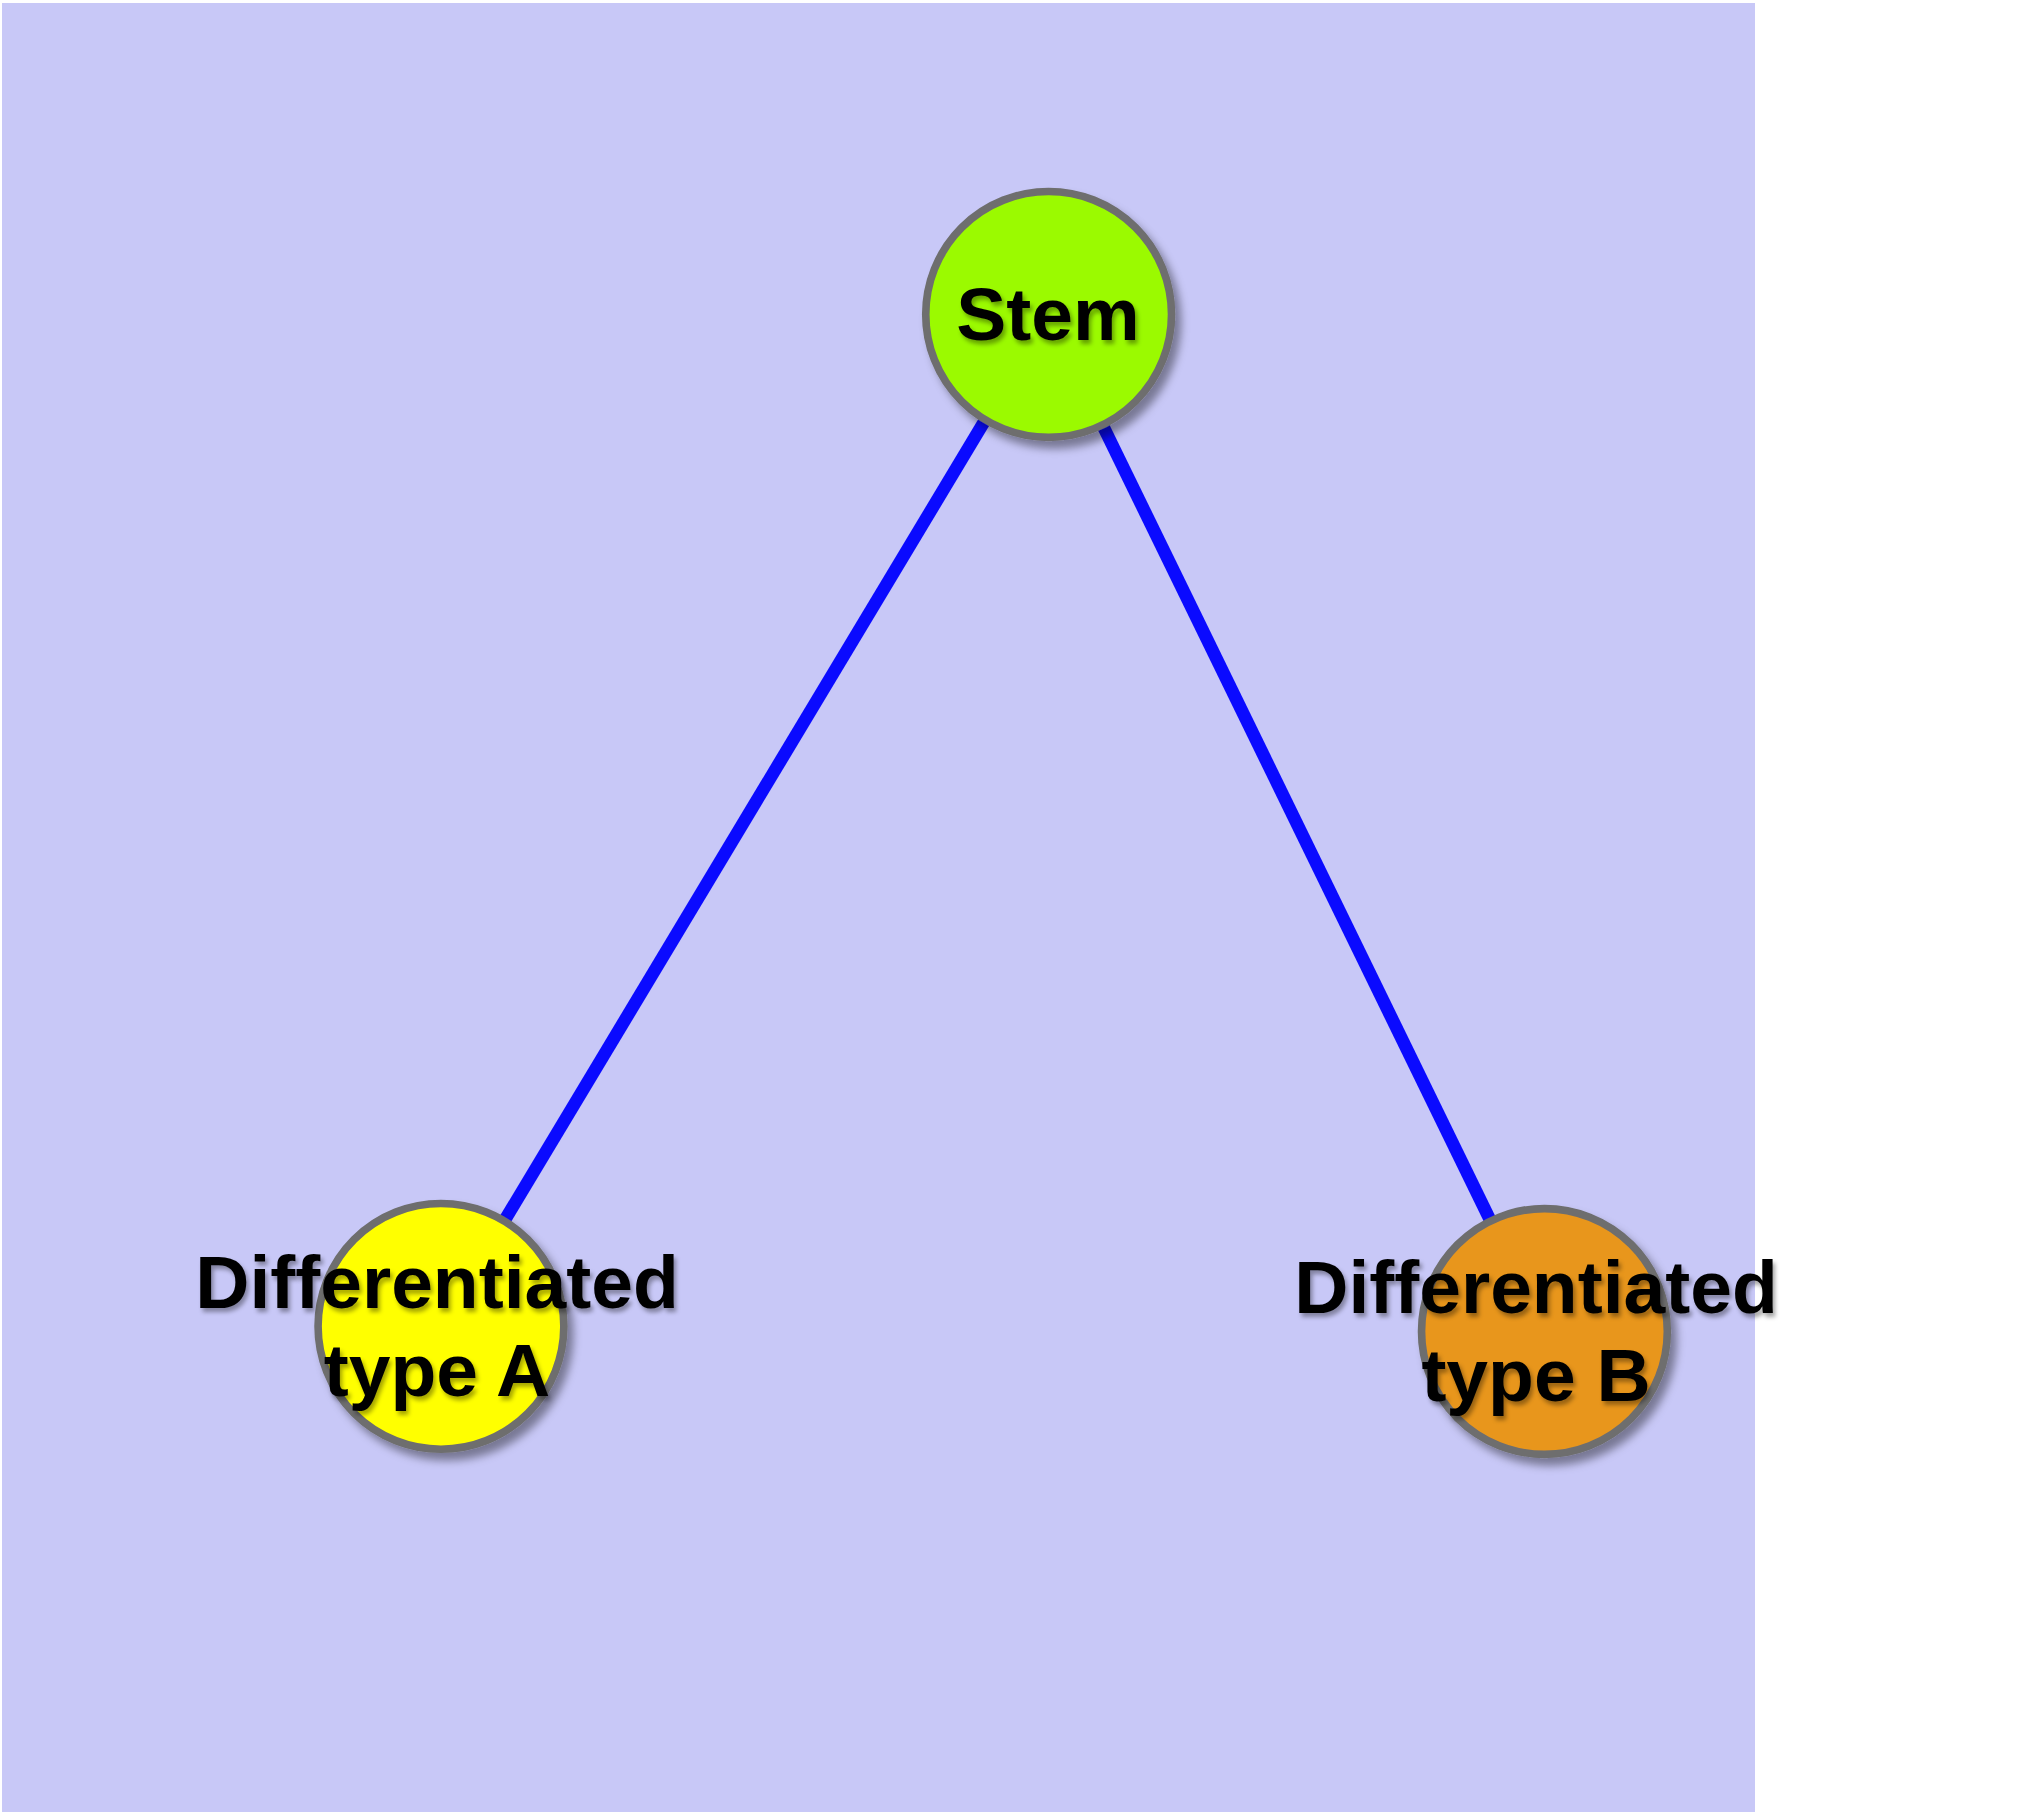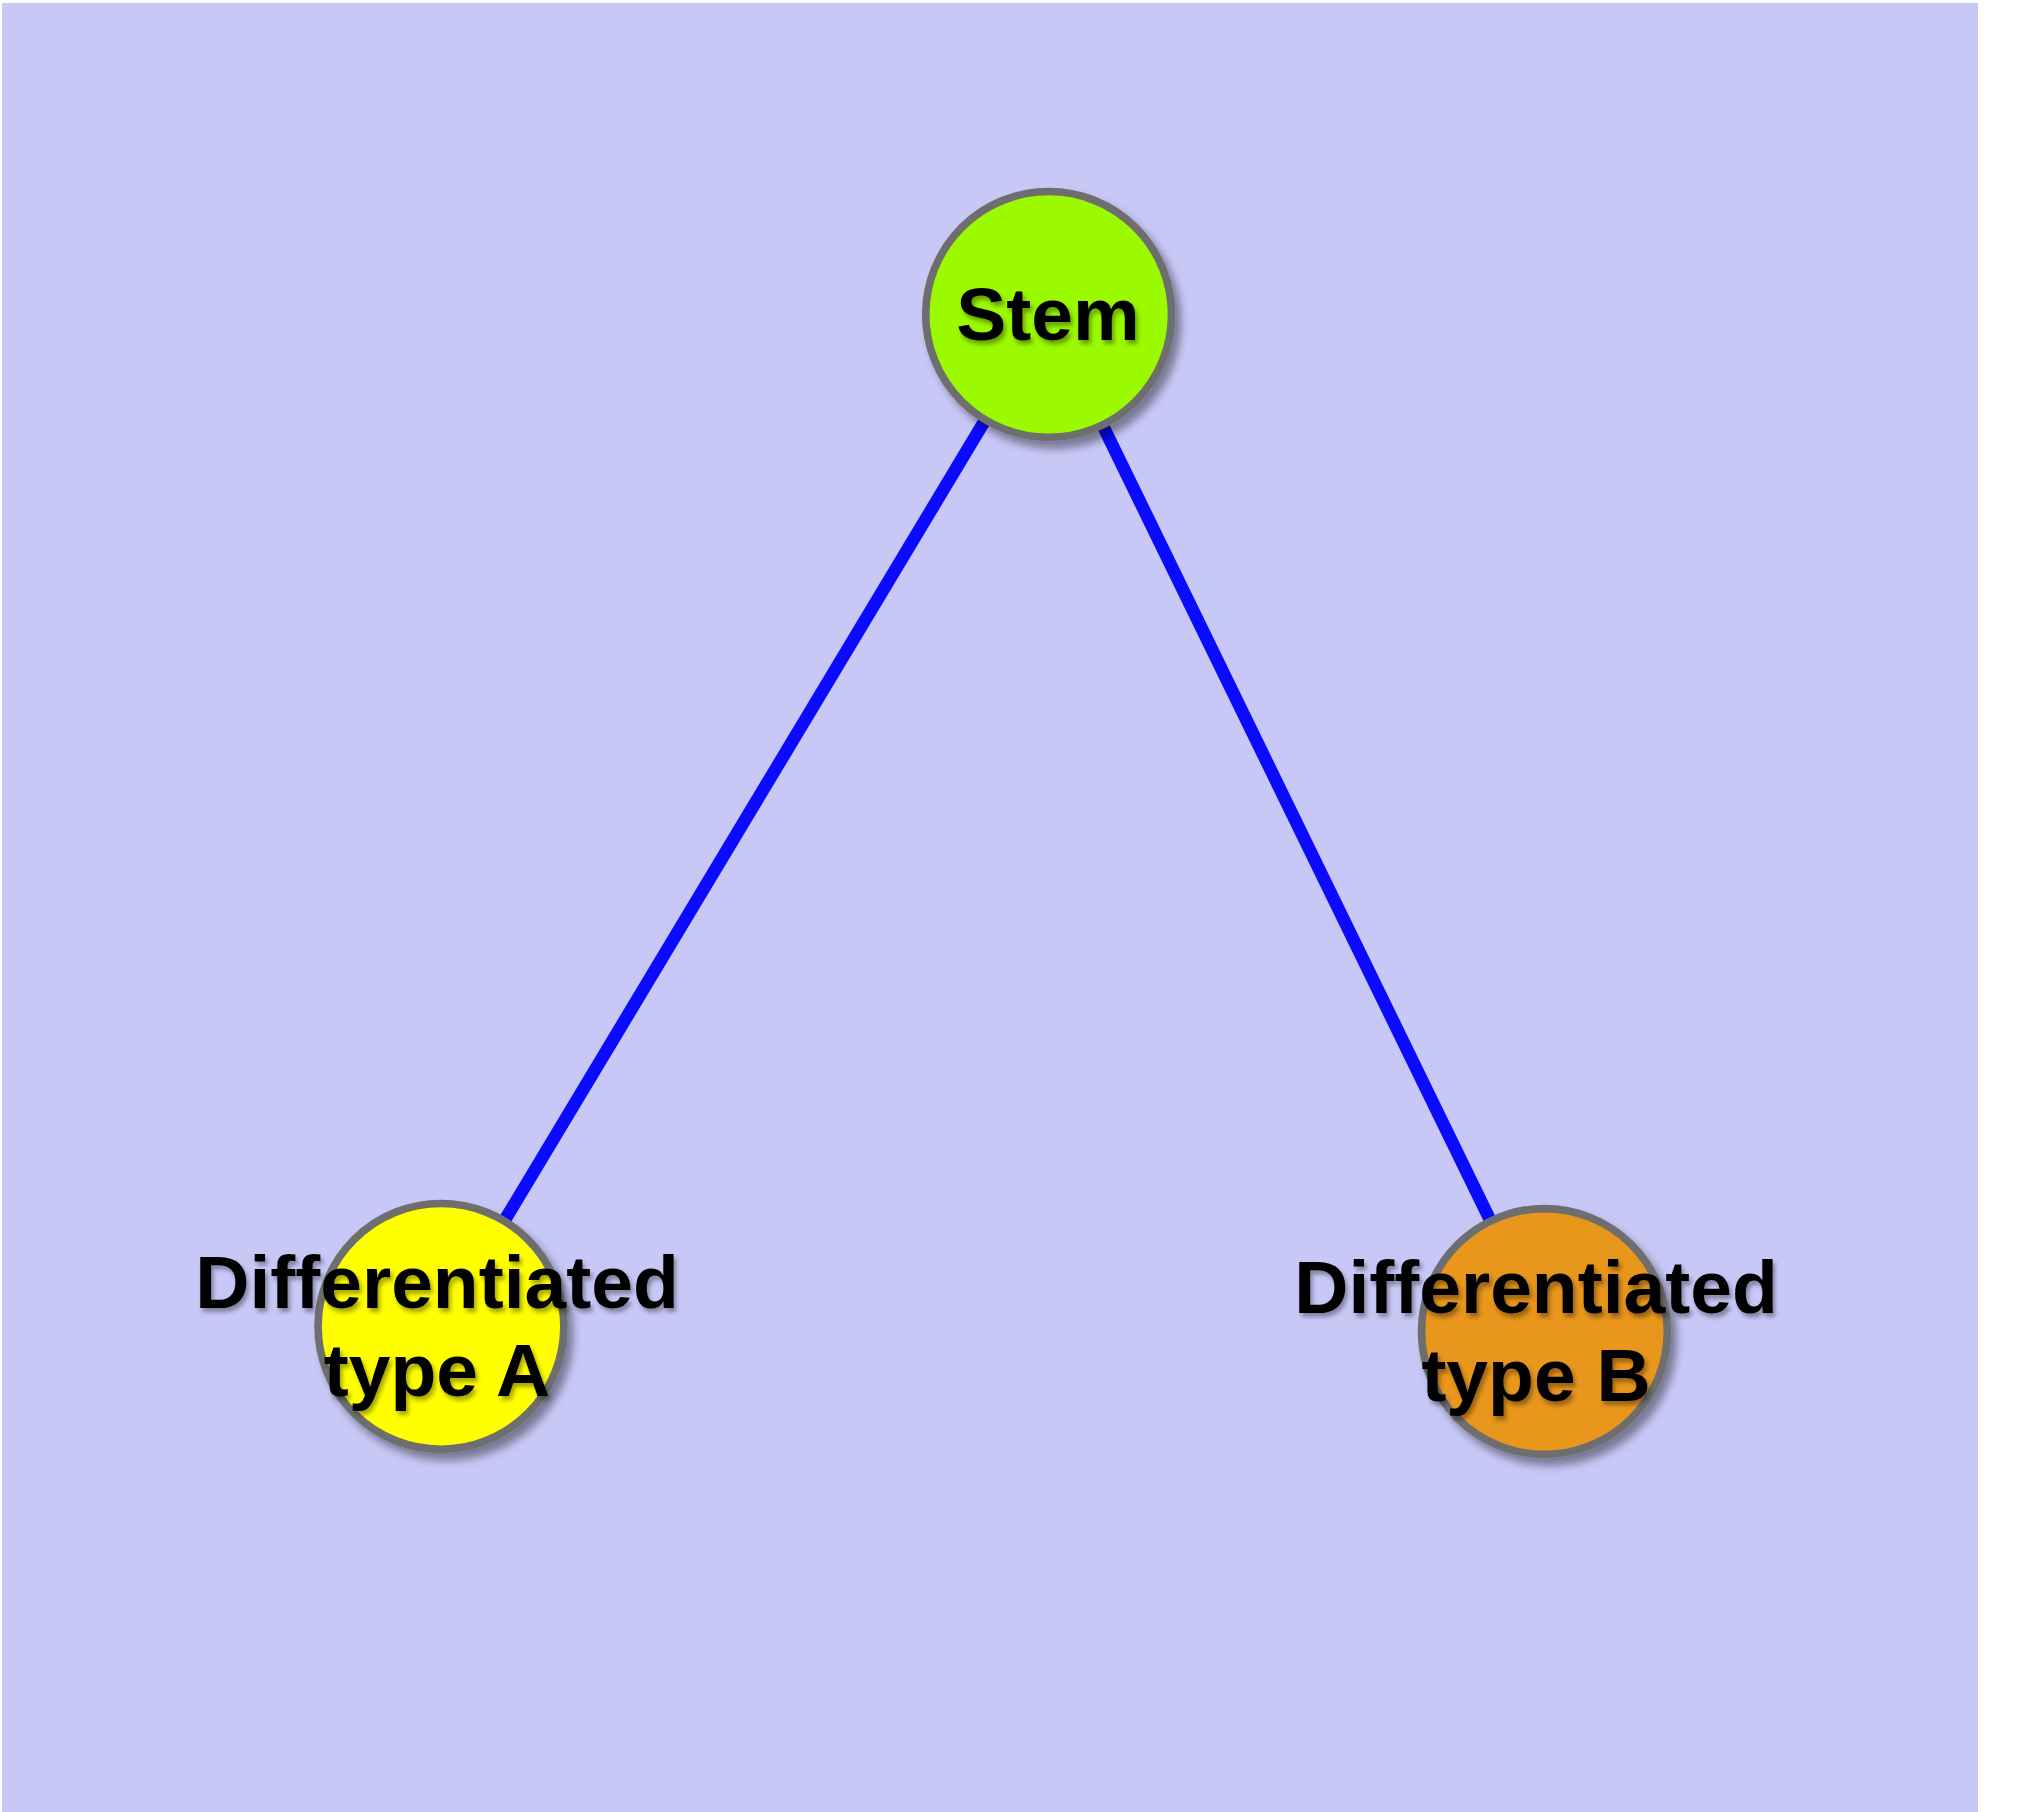--- a/index.html
+++ b/index.html
@@ -6,21 +6,21 @@
     margin: 0;
     padding: 0;
     background: #ffffff;
     width: 2021px;
     height: 1812px;
     overflow: hidden;
     font-family: "Liberation Sans", sans-serif;
   }
   .canvas {
     position: relative;
-    width: 1978px;
+    width: 1755px;
     height: 1812px;
     background: #ffffff;
   }
   
   .plot-bg {
     position: absolute;
     left: 1.7px;
     top: 3.4px;
     right: 0;
     bottom: 0;

